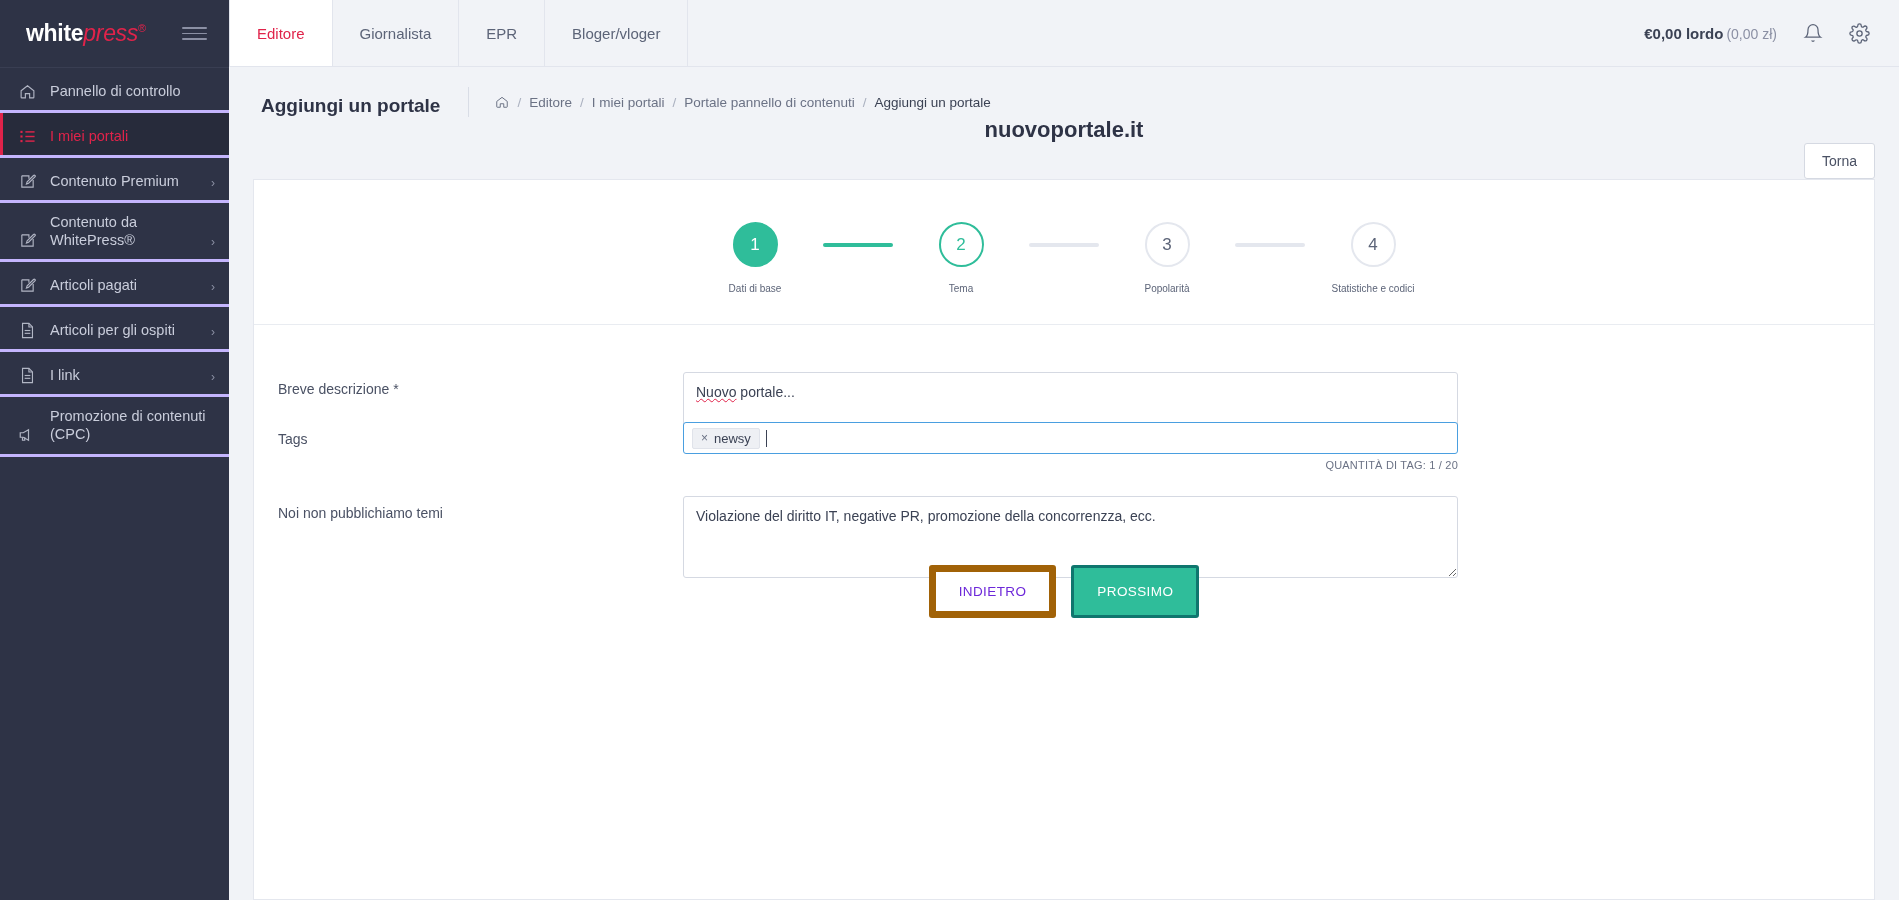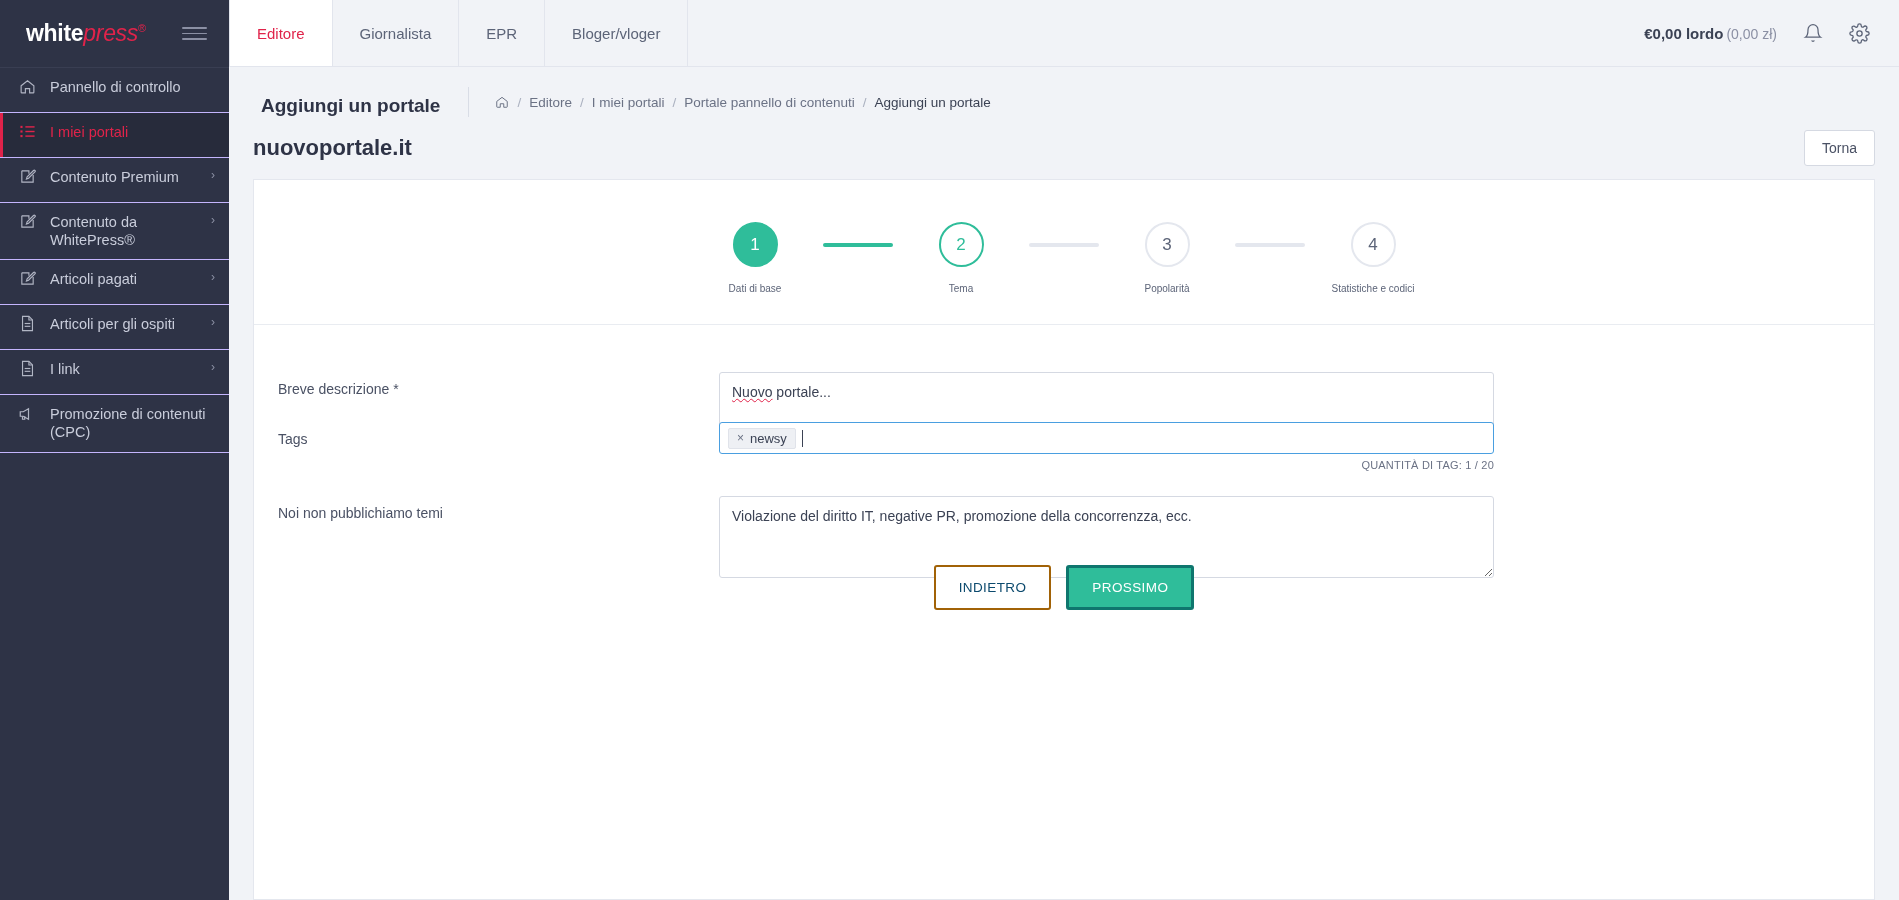--- a/index.html
+++ b/index.html
@@ -24,24 +24,24 @@
     background: #2e3346;
   }
   .logo { font-size: 23px; font-weight: 700; color: #ffffff; letter-spacing: -0.3px; white-space: nowrap; }
   .logo .press { color: #e0234a; font-style: italic; font-weight: 500; }
   .logo .reg { font-size: 11px; vertical-align: super; color: #e0234a; font-style: normal; font-weight: 400;}
   .hamburger { display: flex; flex-direction: column; gap: 4px; cursor: pointer; padding: 4px 0; }
   .hamburger span { display: block; width: 25px; height: 1.5px; background: #8b90a4; border-radius: 1px; }
 
   .nav { display: flex; flex-direction: column; border-top: 1px solid #393e52; }
   .nav-item {
-    display: flex; align-items: flex-start;
+    display: flex; align-items: flex-end;
     min-height: 45px;
     padding: 10px 14px 10px 17px;
-    border-bottom: 1px solid #c4b5fd;
+    border-bottom: 3px solid #c4b5fd;
     color: #c9cddb; font-size: 14.5px;
     cursor: pointer; position: relative;
     gap: 13px;
   }
   .nav-item .ico { width: 20px; min-width: 20px; display: flex; align-items: center; justify-content: center; opacity: .85; }
   .nav-item .lbl { flex: 1; line-height: 1.25; }
   .nav-item .chev { color: #8b90a4; font-size: 12px; margin-left: auto; padding-left: 6px; }
   .nav-item.active { background: #272b3b; color: #e0234a; }
   .nav-item.active::before {
     content: ""; position: absolute; left: 0; top: 0; bottom: 0;
@@ -83,21 +83,21 @@
     font-size: 13.5px; color: #6b7competitor;
   }
   .bcrumb { color: #6b7285; }
   .bcrumb a { color: #6b7285; text-decoration: none; cursor: pointer; }
   .bcrumb .sep { color: #aab0bf; }
   .bcrumb .cur { color: #3b4254; }
   .home-ico { display: flex; align-items: center; color: #6b7285; cursor: pointer; }
 
   .subhead {
     display: flex; align-items: center; padding: 0 24px;
-    height: 62px; min-height: 62px; background: #f1f3f7;
+    height: 62px; min-height: 62px; background: #f1f3f7; flex-direction: column;
   }
   .domain { font-size: 22px; font-weight: 700; color: #2e3346; }
   .btn-torna {
     margin-left: auto; background: #ffffff; border: 1px solid #d5d9e2;
     border-radius: 3px; padding: 9px 17px; font-size: 14px; color: #4a5164;
     cursor: pointer;
   }
 
   
   .card {
@@ -115,21 +115,21 @@
     font-size: 17px; background: #ffffff; border: 2px solid #e4e7ee; color: #5c6478;
   }
   .circ.done { background: #2fbd9a; border-color: #2fbd9a; color: #ffffff; }
   .circ.current { border-color: #2fbd9a; color: #2fbd9a; }
   .steplabel { margin-top: 16px; font-size: 10px; color: #5c6478; text-align: center; white-space: nowrap; }
   .bar { height: 4px; width: 70px; background: #e4e7ee; margin-top: 21px; border-radius: 2px; }
   .bar.filled { background: #2fbd9a; }
 
   
   .form { padding: 44px 0 0 0; flex: 1; }
-  .frow { display: flex; align-items: flex-start; padding: 3px 24px 0 24px; margin-bottom: 22px; gap: 36px; }
+  .frow { display: flex; align-items: flex-start; padding: 3px 24px 0 24px; margin-bottom: 22px; }
   .flabel { width: 405px; min-width: 405px; font-size: 14px; color: #4a5164; padding-top: 9px; }
   .fctl { width: 775px; }
   textarea.inp {
     width: 100%; height: 78px; resize: vertical;
     border: 1px solid #d5d9e2; border-radius: 3px;
     padding: 10px 12px; font-family: "Liberation Sans", sans-serif;
     font-size: 14px; color: #3b4254; background: #fff; line-height: 1.45;
   }
   textarea.tall { height: 82px; }
   .spell {
@@ -151,21 +151,21 @@
   .counter { text-align: right; font-size: 11px; color: #6b7285; margin-top: 5px; letter-spacing: .2px; }
 
   .actions {
     display: flex; justify-content: center; gap: 15px;
     padding: 22px 0 34px;
   }
   .btn {
     border-radius: 3px; font-size: 13.5px; cursor: pointer;
     padding: 12px 23px; letter-spacing: .4px;
   }
-  .btn-back { background: #ffffff; border: 2px solid #a16207; color: #0c4a6e; }
+  .btn-back { background: #ffffff; border: 7px solid #a16207; color: #6d28d9; }
   .btn-next { background: #2fbd9a; border: 3px solid #0f766e; color: #ffffff; }
 </style>
 </head>
 <body>
 
 <div class="app">
 
   <aside class="sidebar">
     <div class="brand">
       <div class="logo"><span>white</span><span class="press">press</span><span class="reg">®</span></div>

